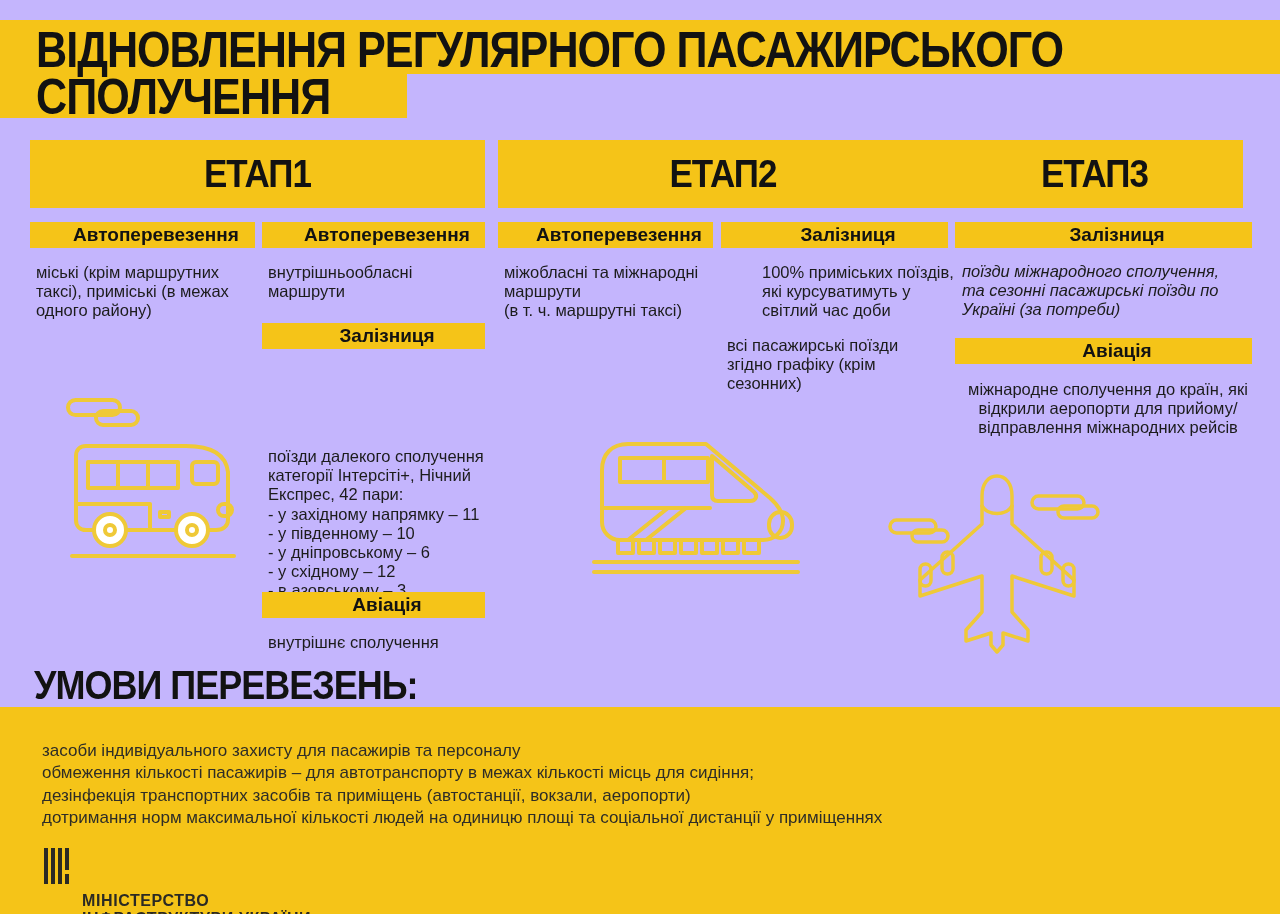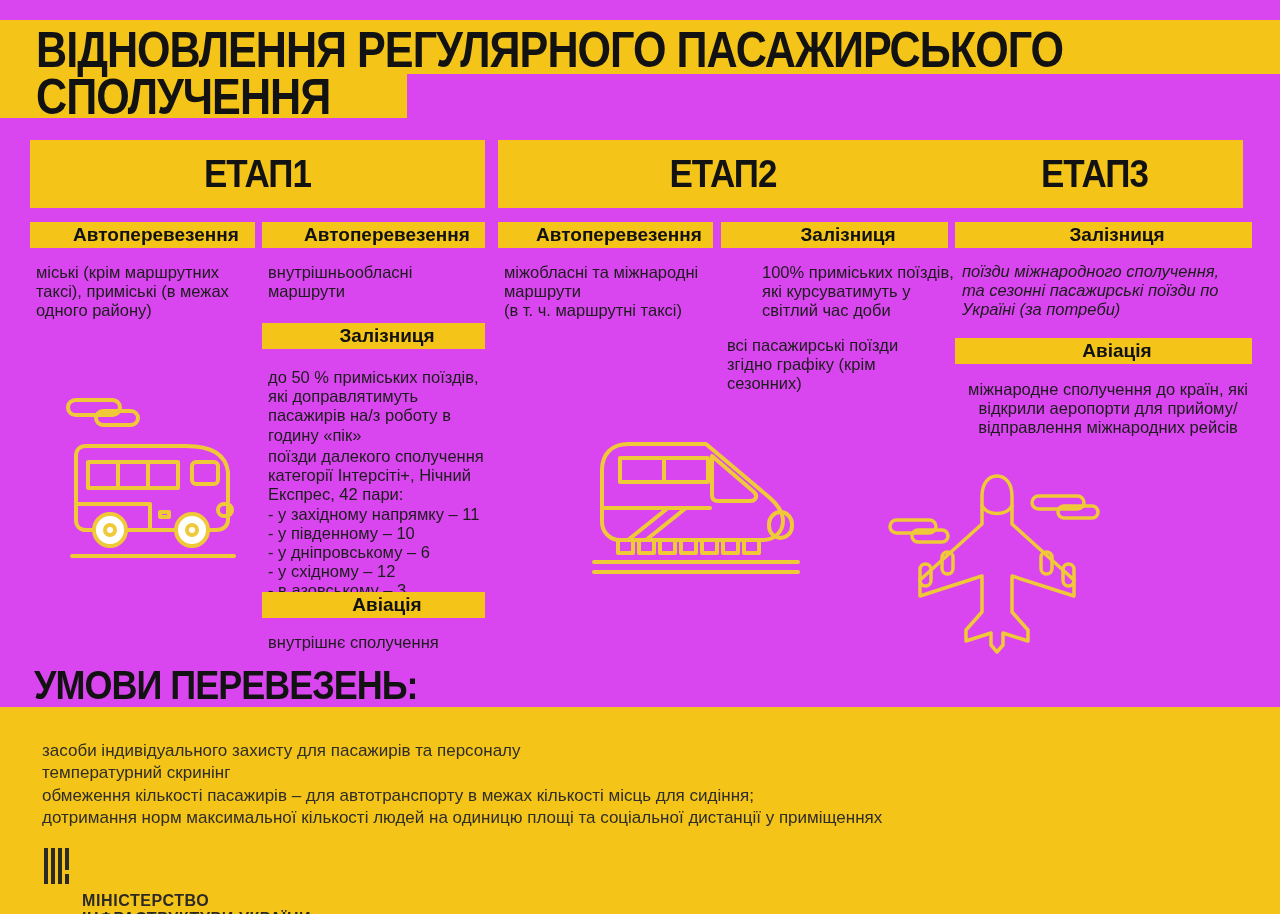--- a/index.html
+++ b/index.html
@@ -4,21 +4,21 @@
 <style>
   :root{
     --yellow:#F5C418;
     --icon-stroke:#EFC937;
     --text:#151515;
     --footer-text:#2b2a24;
   }
   *{margin:0;padding:0;box-sizing:border-box;}
   html,body{background:#ffffff;}
   body{font-family:"Liberation Sans", sans-serif;color:var(--text);}
-  .page{position:relative;width:1280px;height:914px;background:#d946ef;overflow:hidden;}
+  .page{position:relative;width:1280px;height:914px;background:#c4b5fd;overflow:hidden;}
 
   
   .title-bar1{position:absolute;left:0;top:20px;width:1280px;height:54px;background:var(--yellow);}
   .title-bar2{position:absolute;left:0;top:74px;width:407px;height:44px;background:var(--yellow);}
   .title-line{position:absolute;left:36px;font-weight:bold;font-size:44px;line-height:44px;
     letter-spacing:-1px;color:#121212;transform:scale(0.98,1.12);transform-origin:left top;white-space:nowrap;}
   .title-line.l1{top:26px;}
   .title-line.l2{top:73px;}
 
   
@@ -97,24 +97,20 @@
 
   <div class="para" style="left:36px;top:263px;width:215px;">міські (крім маршрутних
 таксі), приміські (в межах
 одного району)</div>
 
   <div class="para" style="left:268px;top:263px;width:215px;">внутрішньообласні
 маршрути</div>
   <div class="band" style="left:262px;top:323px;width:223px;">
     <span>Залізниця</span>
   </div>
-  <div class="para" style="left:268px;top:368px;width:220px;">до 50 % приміських поїздів,
-які доправлятимуть
-пасажирів на/з роботу в
-годину «пік»</div>
   <div class="para" style="left:268px;top:447px;width:225px;">поїзди далекого сполучення
 категорії Інтерсіті+, Нічний
 Експрес, 42 пари:
 - у західному напрямку – 11
 - у південному – 10
 - у дніпровському – 6
 - у східному – 12
 - в азовському – 3</div>
   <div class="band" style="left:262px;top:592px;width:223px;">
     <span>Авіація</span>
@@ -195,22 +191,22 @@
       <rect x="38" y="104" width="11" height="22" rx="5.5"></rect>
       <rect x="159" y="92" width="11" height="22" rx="5.5"></rect>
       <rect x="181" y="104" width="11" height="22" rx="5.5"></rect>
     </svg>
   </div>
 
   <div class="cond-heading">УМОВИ ПЕРЕВЕЗЕНЬ:</div>
   <div class="cond-band"></div>
   <div class="cond-list">
     <div class="cond-item">засоби індивідуального захисту для пасажирів та персоналу</div>
-    <div class="cond-item">температурний скринінг</div>
     <div class="cond-item">обмеження кількості пасажирів – для автотранспорту в межах кількості місць для сидіння;</div>
+    <div class="cond-item">дезінфекція транспортних засобів  та приміщень (автостанції, вокзали, аеропорти)</div>
     <div class="cond-item">дотримання норм максимальної кількості людей на одиницю площі та соціальної дистанції у приміщеннях</div>
   </div>
 
   <div class="footer-logo">
     <div class="bar b1"></div>
       <div class="bar b2"></div>
       <div class="bar b3"></div>
     <div class="bar b4"></div>
       <div class="bar b5"></div>
   </div>

